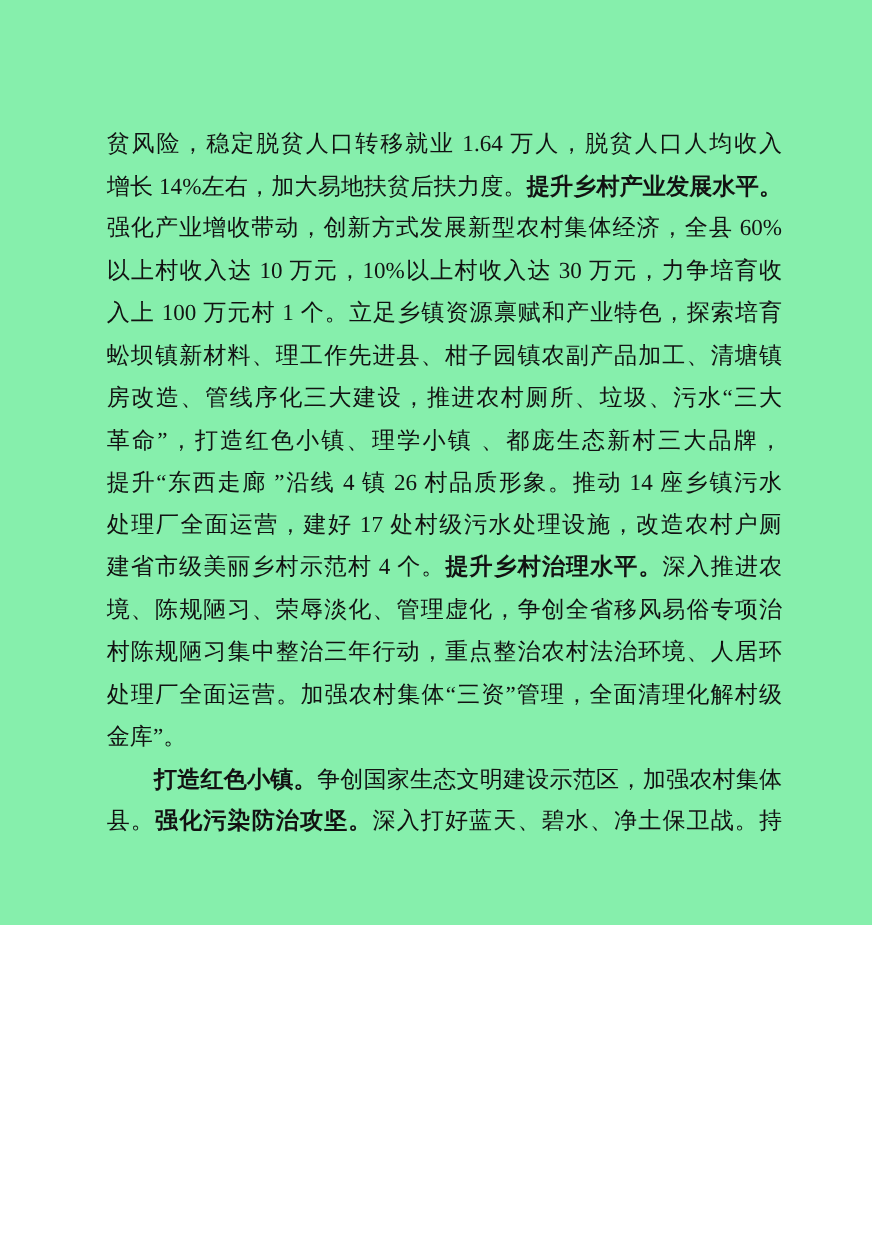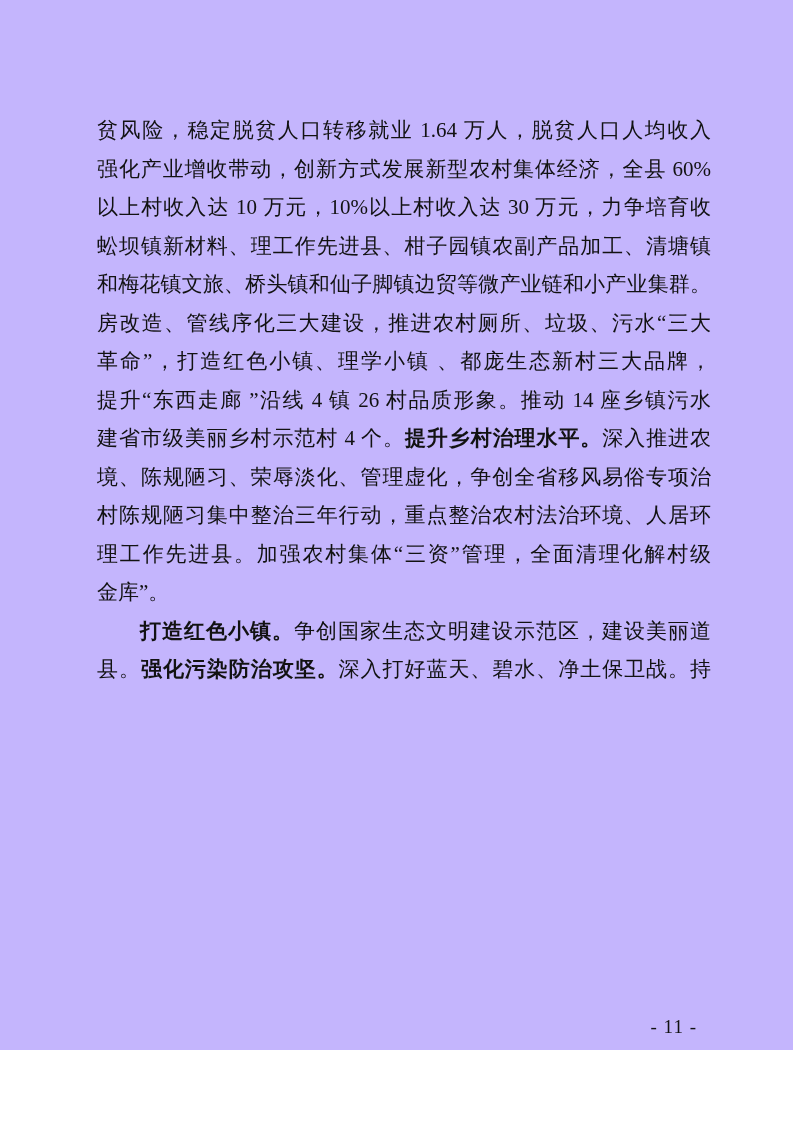--- a/index.html
+++ b/index.html
@@ -3,22 +3,22 @@
 <meta charset="utf-8">
 <style>
   html, body {
     margin: 0;
     padding: 0;
     background: #ffffff;
   }
   .page {
     position: relative;
     width: 793px;
-    height: 1050px;
-    background: #c4b5fd;
+    height: 841px;
+    background: #86efac;
     overflow: hidden;
     font-family: "Liberation Serif", "DejaVu Serif", serif;
     color: #121212;
   }
   .text-block {
     position: absolute;
     left: 97px;
     top: 111px;
     width: 614px;
   }
@@ -53,29 +53,31 @@
     color: #121212;
     letter-spacing: 1px;
   }
 </style>
 </head>
 <body>
 
 <div class="page">
   <div class="text-block">
       <div class="line"><span class="run">贫风险，稳定脱贫人口转移就业 1.64 万人，脱贫人口人均收入</span></div>
+      <div class="line"><span class="run">增长 14%左右，加大易地扶贫后扶力度。</span><span class="run bold">提升乡村产业发展水平。</span></div>
       <div class="line"><span class="run">强化产业增收带动，创新方式发展新型农村集体经济，全县 60%</span></div>
       <div class="line"><span class="run">以上村收入达 10 万元，10%以上村收入达 30 万元，力争培育收</span></div>
+      <div class="line"><span class="run">入上 100 万元村 1 个。立足乡镇资源禀赋和产业特色，探索培育</span></div>
       <div class="line"><span class="run">蚣坝镇新材料、理工作先进县、柑子园镇农副产品加工、清塘镇</span></div>
-      <div class="line"><span class="run">和梅花镇文旅、桥头镇和仙子脚镇边贸等微产业链和小产业集群。</span></div>
       <div class="line"><span class="run">房改造、管线序化三大建设，推进农村厕所、垃圾、污水“三大</span></div>
       <div class="line"><span class="run">革命”，打造红色小镇、理学小镇 、都庞生态新村三大品牌，</span></div>
       <div class="line"><span class="run">提升“东西走廊 ”沿线 4 镇 26 村品质形象。推动 14 座乡镇污水</span></div>
+      <div class="line"><span class="run">处理厂全面运营，建好 17 处村级污水处理设施，改造农村户厕</span></div>
       <div class="line"><span class="run">建省市级美丽乡村示范村 4 个。</span><span class="run bold">提升乡村治理水平。</span><span class="run">深入推进农</span></div>
       <div class="line"><span class="run">境、陈规陋习、荣辱淡化、管理虚化，争创全省移风易俗专项治</span></div>
       <div class="line"><span class="run">村陈规陋习集中整治三年行动，重点整治农村法治环境、人居环</span></div>
-      <div class="line"><span class="run">理工作先进县。加强农村集体“三资”管理，全面清理化解村级</span></div>
+      <div class="line"><span class="run">处理厂全面运营。加强农村集体“三资”管理，全面清理化解村级</span></div>
       <div class="line short"><span class="run">金库”。</span></div>
-      <div class="line indent"><span class="run bold">打造红色小镇。</span><span class="run">争创国家生态文明建设示范区，建设美丽道</span></div>
+      <div class="line indent"><span class="run bold">打造红色小镇。</span><span class="run">争创国家生态文明建设示范区，加强农村集体</span></div>
       <div class="line"><span class="run">县。</span><span class="run bold">强化污染防治攻坚。</span><span class="run">深入打好蓝天、碧水、净土保卫战。持</span></div>
     </div>
   <div class="page-number">- 11 -</div>
 </div>
 
 </body></html>

